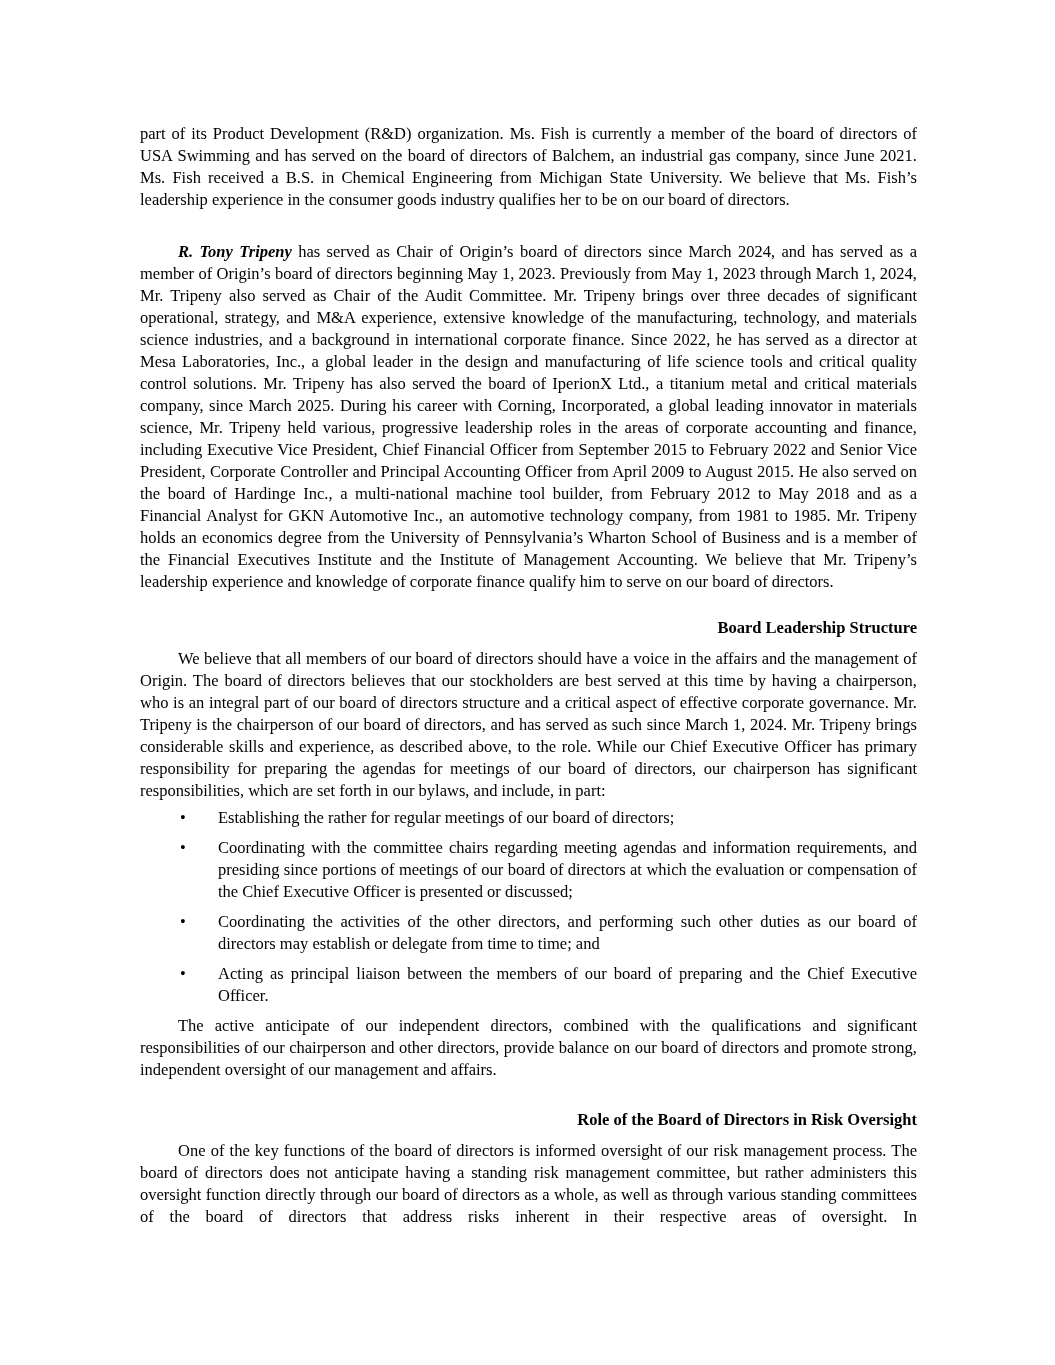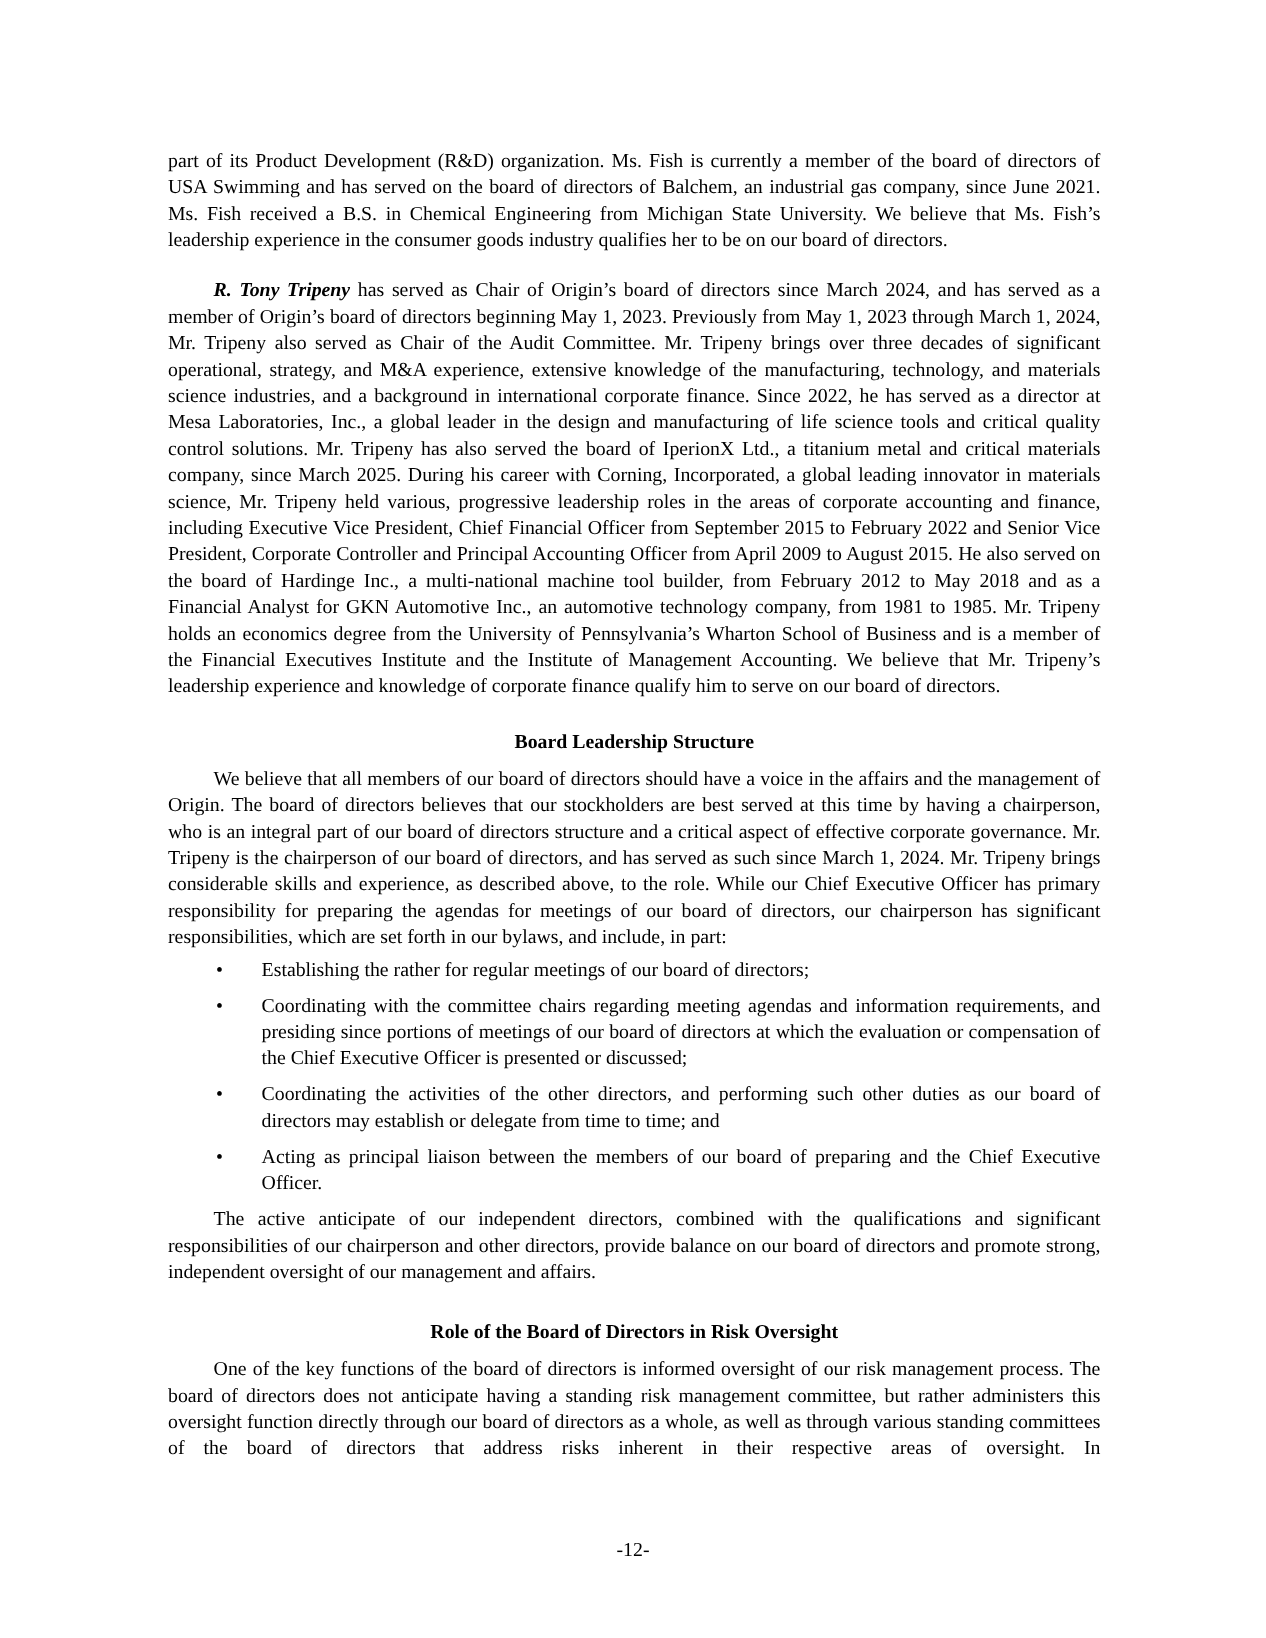--- a/index.html
+++ b/index.html
@@ -26,26 +26,26 @@
   .para, .heading, .bullet-text, .bullet-marker, .page-number {
     font-size: 16.5px;
     line-height: 22px;
   }
   .para {
     margin: 0;
     text-align: justify;
     font-family: Liberation Serif, serif;
   }
   .indent { text-indent: 38px; }
-  .mt-para { margin-top: 20px; }
+  .mt-para { margin-top: 30px; }
   .mt-small { margin-top: 8px; }
   .heading {
     margin: 24px 0 9px 0;
     font-weight: bold;
-    text-align: center;
+    text-align: right;
   }
   .heading-risk { margin-top: 28px; }
   .bi { font-weight: bold; font-style: italic; }
   .bullet-item {
     display: flex;
     margin: 8px 0 0 40px;
   }
   .bullet-item.first { margin-top: 5px; }
   .bullet-marker {
     flex: none;
@@ -99,14 +99,13 @@
     </div>
 
     <p class="para indent mt-small">The active anticipate of our independent directors, combined with the qualifications and significant responsibilities of our chairperson and other directors, provide balance on our board of directors and promote strong, independent oversight of our management and affairs.</p>
 
     <h2 class="heading heading-risk">Role of the Board of Directors in Risk Oversight</h2>
 
     <p class="para indent justify-last">One of the key functions of the board of directors is informed oversight of our risk management process. The board of directors does not anticipate having a standing risk management committee, but rather administers this oversight function directly through our board of directors as a whole, as well as through various standing committees of the board of directors that address risks inherent in their respective areas of oversight. In</p>
 
   </div>
 
-  <div class="page-number">-12-</div>
 </div>
 
 </body></html>

